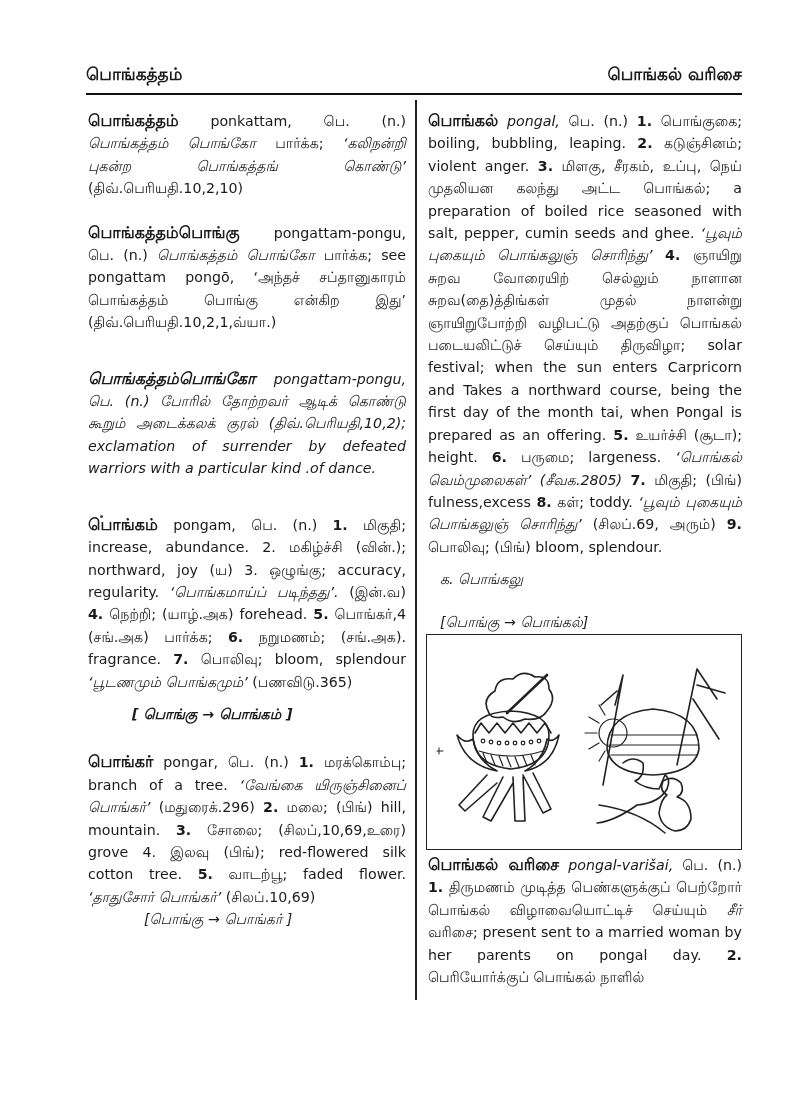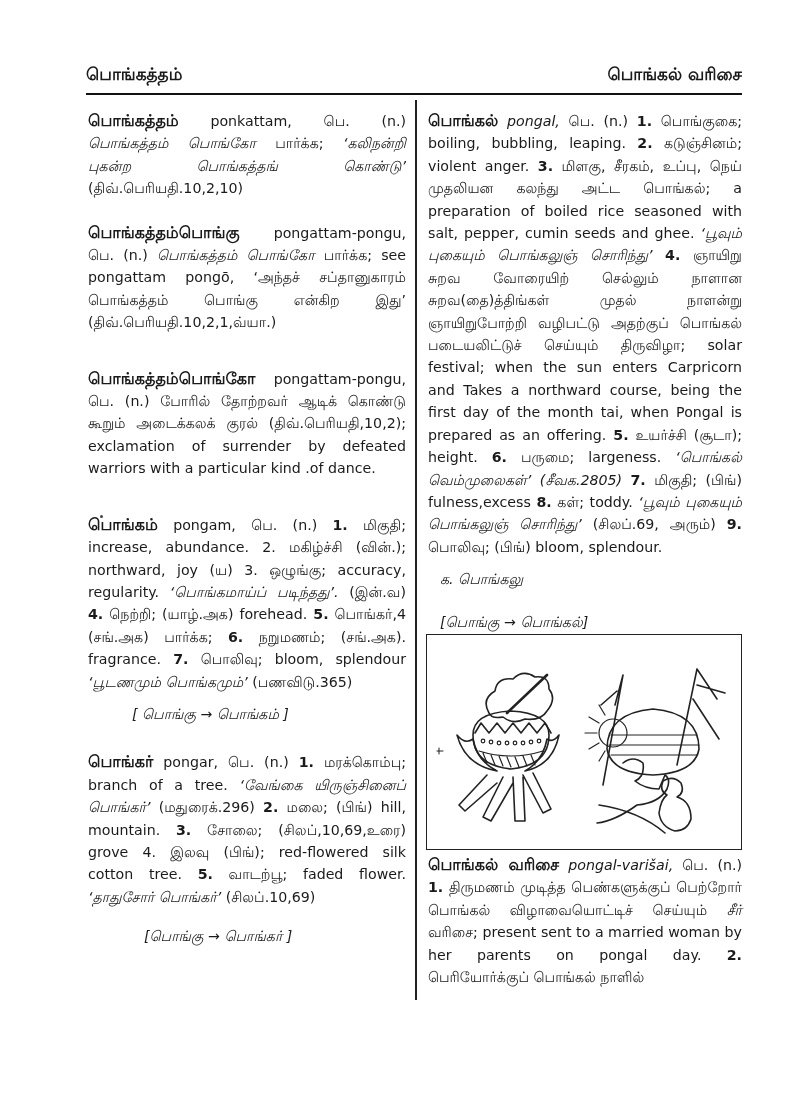--- a/index.html
+++ b/index.html
@@ -62,21 +62,21 @@
     <p class="entry" style="margin-bottom:34px;">
       <span class="hw">பொங்கத்தம்பொங்கு</span>
       <span class="translit">pongattam-pongu,</span>
       <span>பெ. (n.)</span>
       <span class="it">பொங்கத்தம் பொங்கோ</span>
       <span>பார்க்க; see pongattam pongō,</span>
       <span>‘அந்தச் சப்தானுகாரம் பொங்கத்தம் பொங்கு என்கிற இது’</span>
       <span>(திவ்.பெரியதி.10,2,1,வ்யா.)</span>
     </p>
 
-    <p class="entry" style="margin-bottom:34px;">
+    <p class="entry" style="margin-bottom:34px;font-style:italic;">
       <span class="hw">பொங்கத்தம்பொங்கோ</span>
       <span class="translit">pongattam-pongu,</span>
       <span>பெ. (n.)</span>
       <span>போரில் தோற்றவர் ஆடிக் கொண்டு கூறும் அடைக்கலக் குரல்</span>
       <span>(திவ்.பெரியதி,10,2);</span>
       <span>exclamation of surrender by defeated warriors with a particular kind .of dance.</span>
     </p>
 
     <p class="entry" style="margin-bottom:10px;">
       <span class="hw">பொங்கம்</span>
@@ -100,23 +100,23 @@
       <span>பொங்கர்,4 (சங்.அக) பார்க்க;</span>
       <span class="b">6.</span>
       <span>நறுமணம்; (சங்.அக).</span>
       <span>fragrance.</span>
       <span class="b">7.</span>
       <span>பொலிவு;</span>
       <span>bloom, splendour</span>
       <span class="it">‘பூடணமும் பொங்கமும்’</span>
       <span>(பணவிடு.365)</span>
     </p>
-    <p class="note" style="padding-left:44px; margin-bottom:26px;">[ பொங்கு → பொங்கம் ]</p>
-
-    <p class="entry" style="margin-bottom:17px;">
+    <p class="note" style="padding-left:44px; margin-bottom:26px;font-weight:bold;">[ பொங்கு → பொங்கம் ]</p>
+
+    <p class="entry" style="margin-bottom:0;">
       <span class="hw">பொங்கர்</span>
       <span class="translit">pongar,</span>
       <span>பெ. (n.)</span>
       <span class="b">1.</span>
       <span>மரக்கொம்பு;</span>
       <span>branch of a tree.</span>
       <span class="it">‘வேங்கை யிருஞ்சினைப் பொங்கர்’</span>
       <span>(மதுரைக்.296)</span>
       <span class="b">2.</span>
       <span>மலை; (பிங்)</span>

